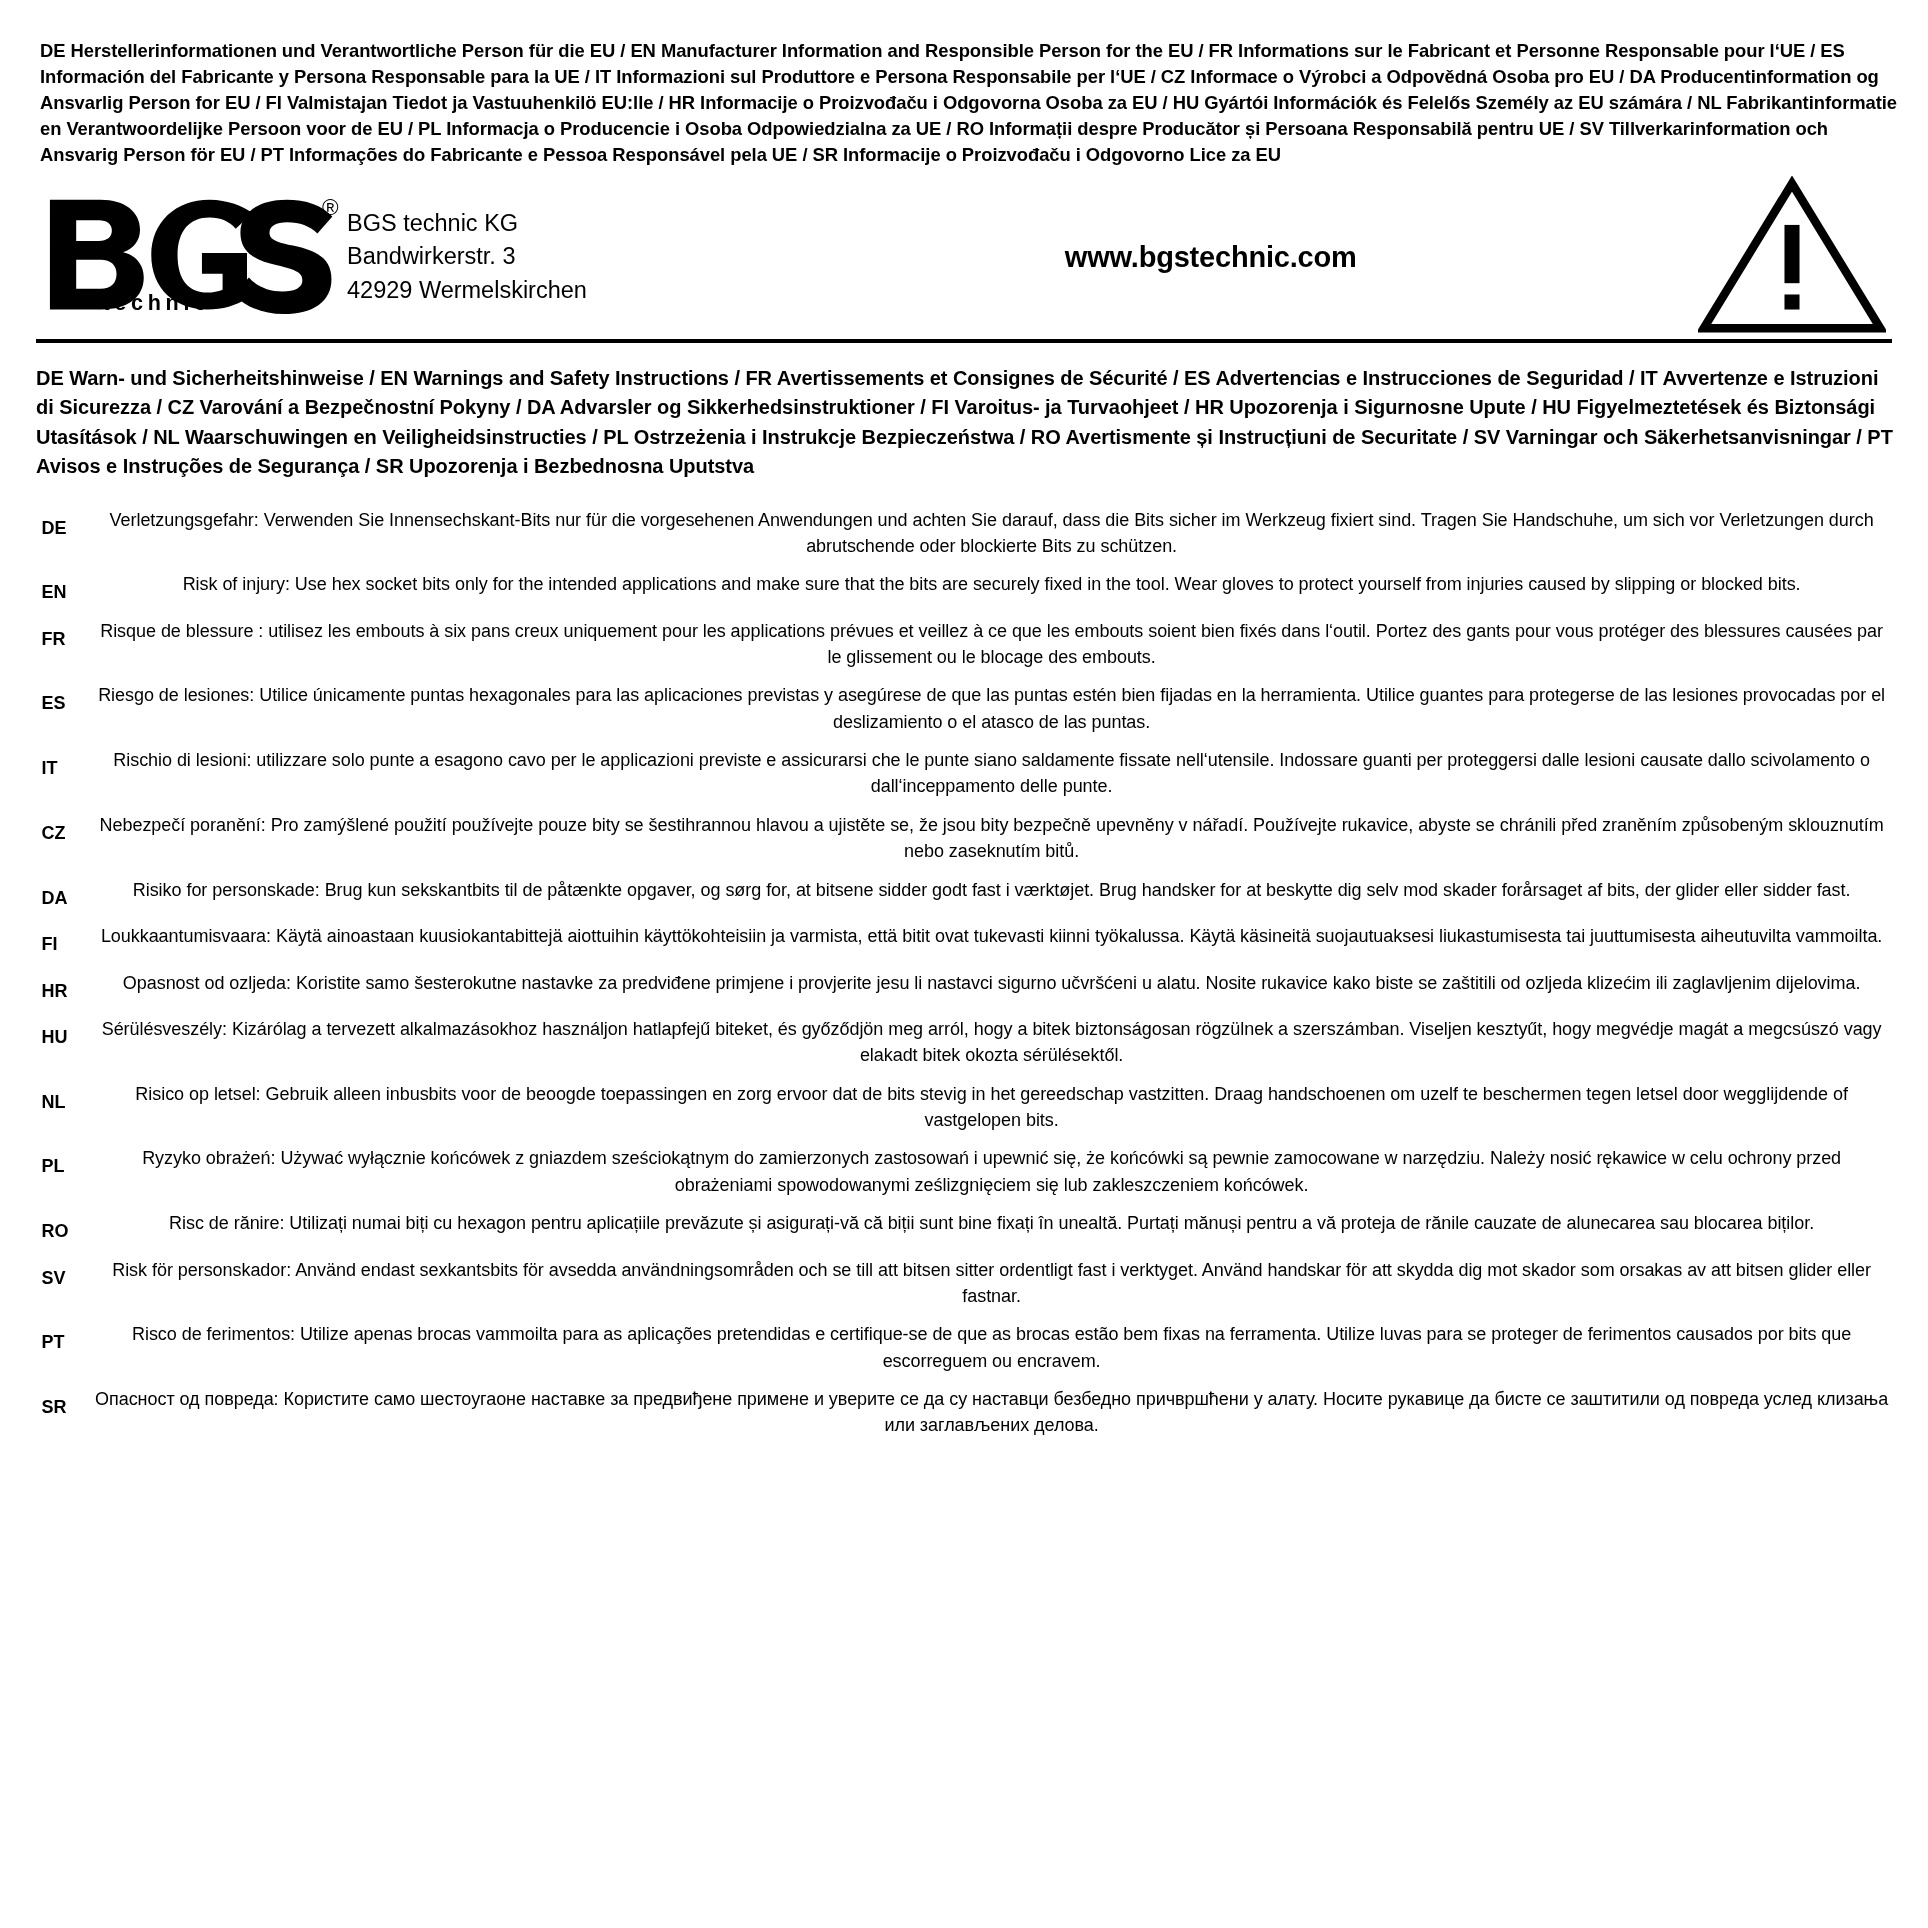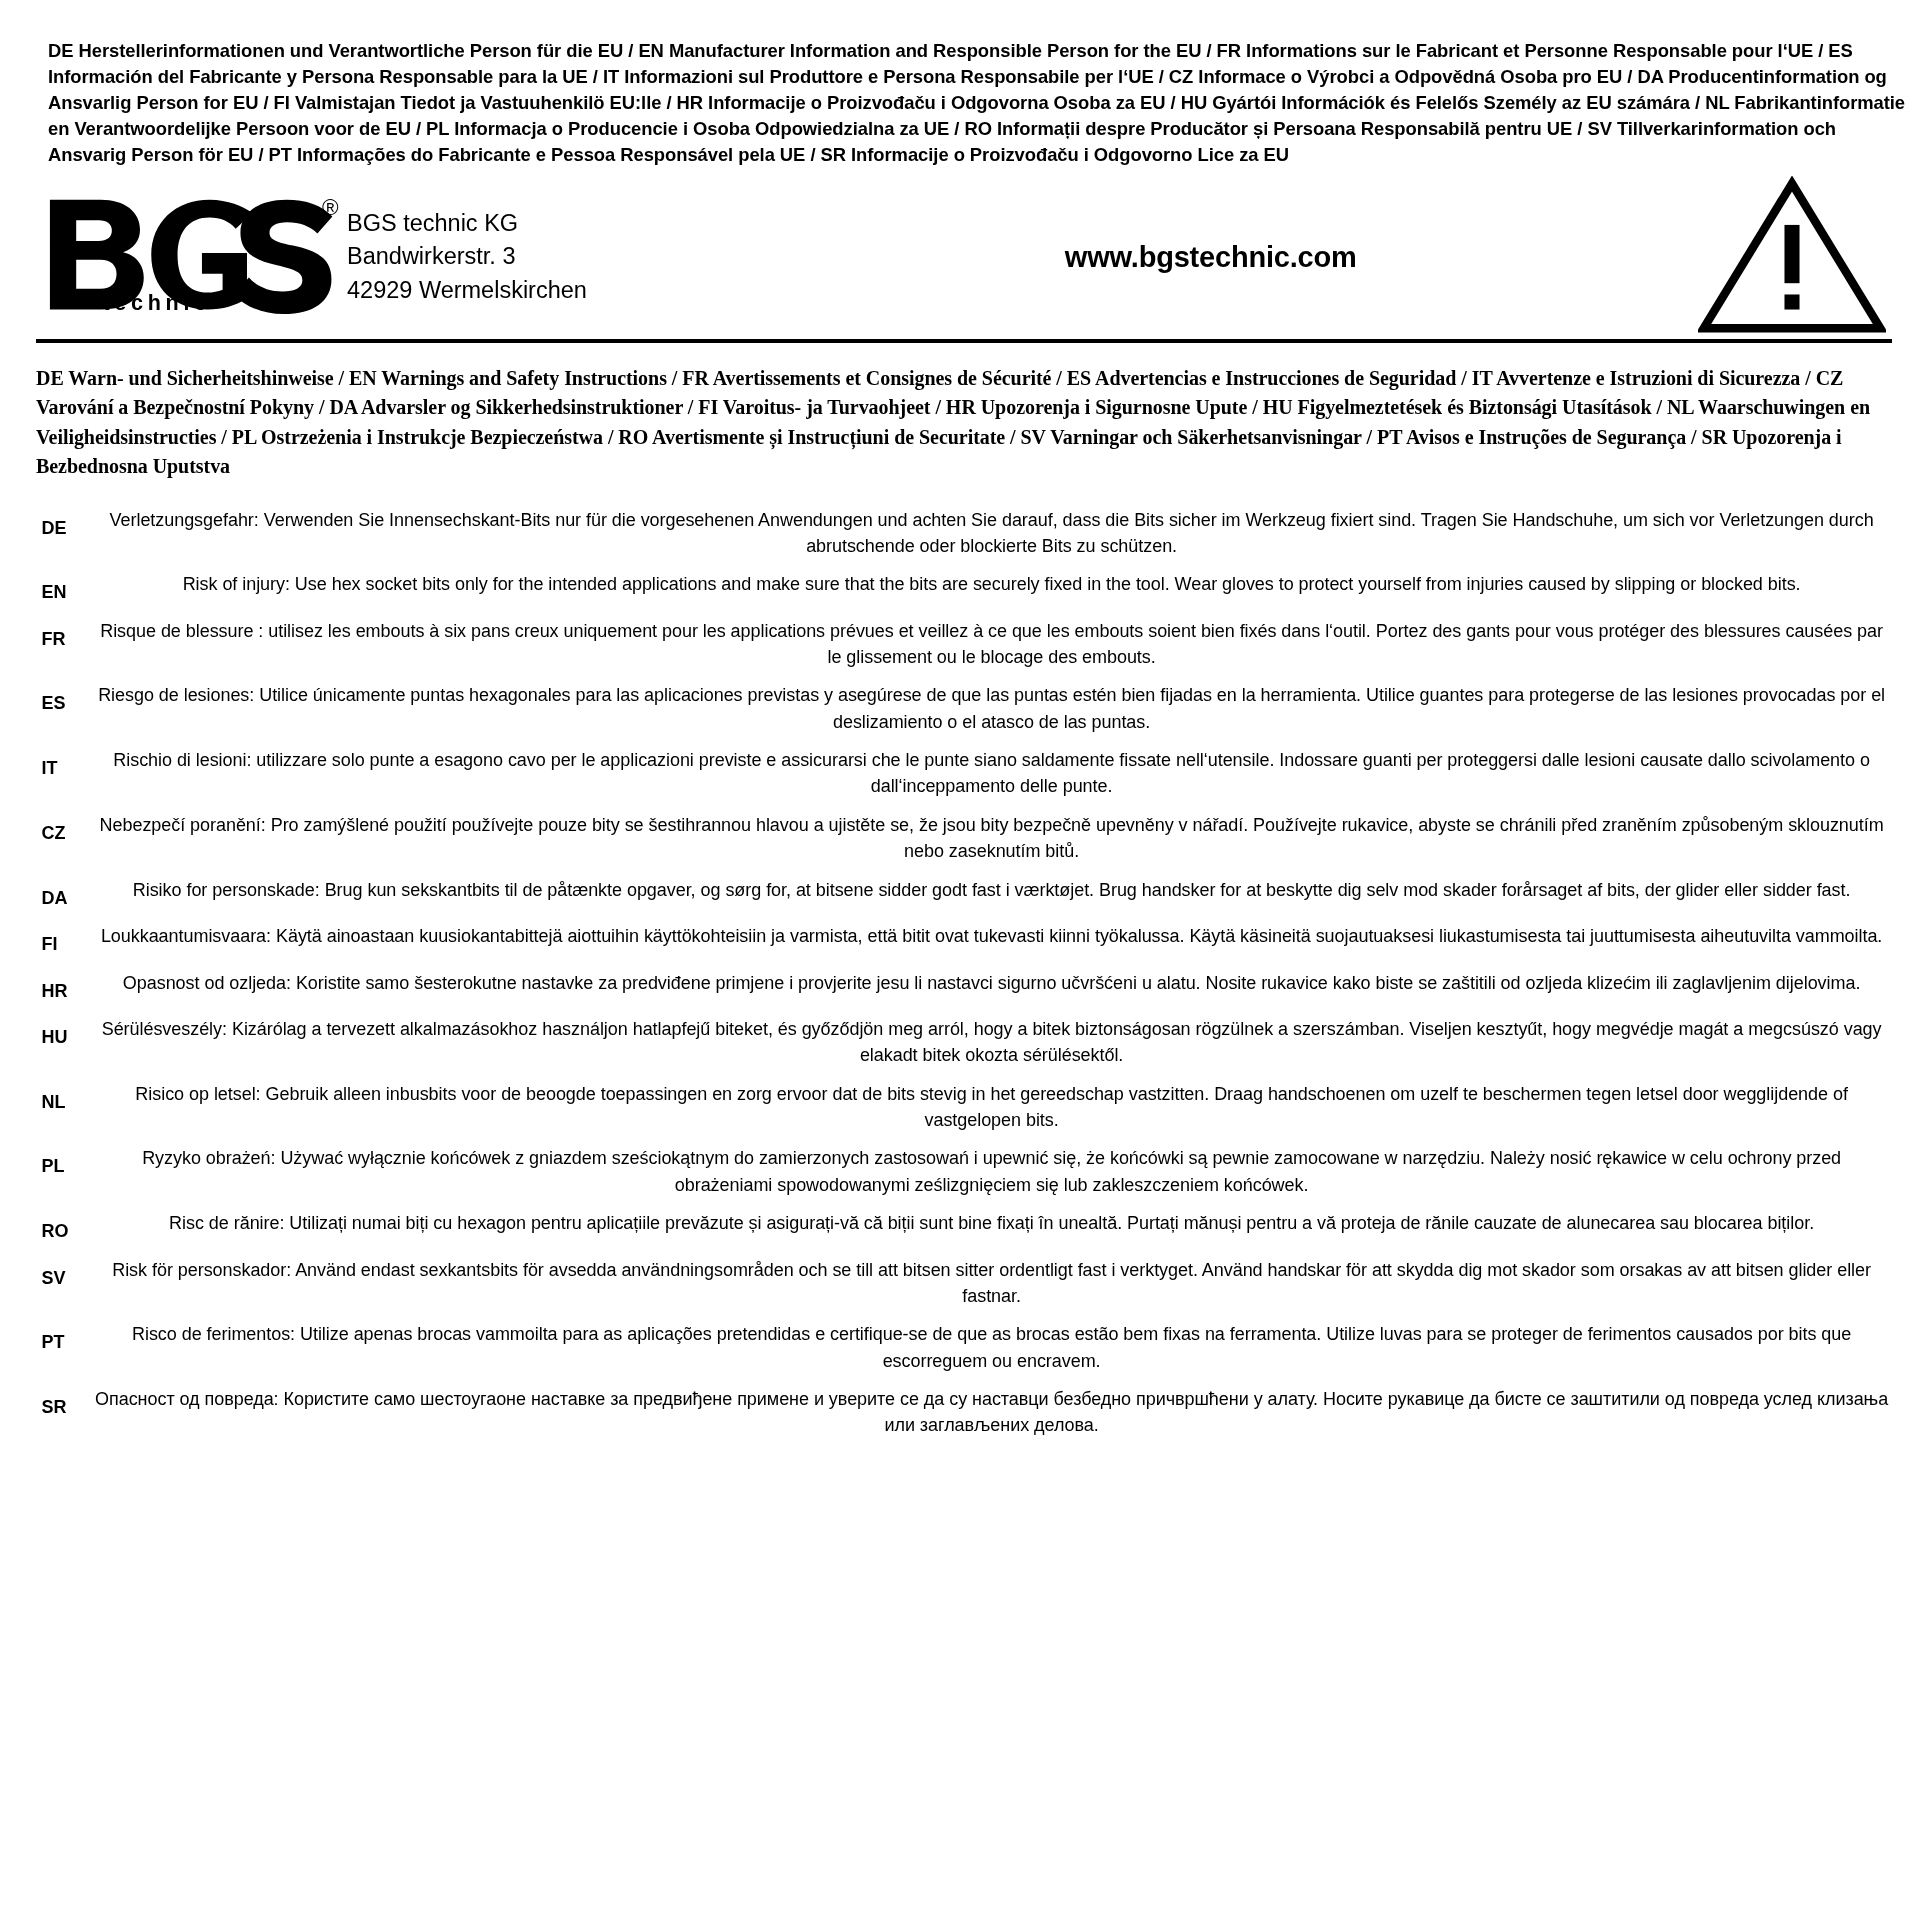--- a/index.html
+++ b/index.html
@@ -21,21 +21,21 @@
     padding: 38px 36px 0 36px;
     position: relative;
   }
 
   
   .header-langs {
     font-size: 18.4px;
     font-weight: bold;
     line-height: 1.41;
     letter-spacing: -0.05px;
-    margin: 0 0 17px 12px;
+    margin: 0 0 17px 4px;
     width: 1860px;
   }
 
   
   .company-band {
     display: flex;
     align-items: center;
     border-bottom: 4.7px solid #000;
     padding-bottom: 13px;
     margin-bottom: 0;
@@ -81,21 +81,20 @@
   }
 
   
   .safety-heading {
     font-size: 20px;
     font-weight: bold;
     line-height: 1.48;
     letter-spacing: -0.05px;
     margin: 21px 0 24.5px 0;
     width: 1860px;
-    font-family: Liberation Serif, serif;
   }
 
   
   .warn-list {
     width: 1857px;
   }
   .warn-row {
     display: flex;
     margin-bottom: 12.2px;
   }

